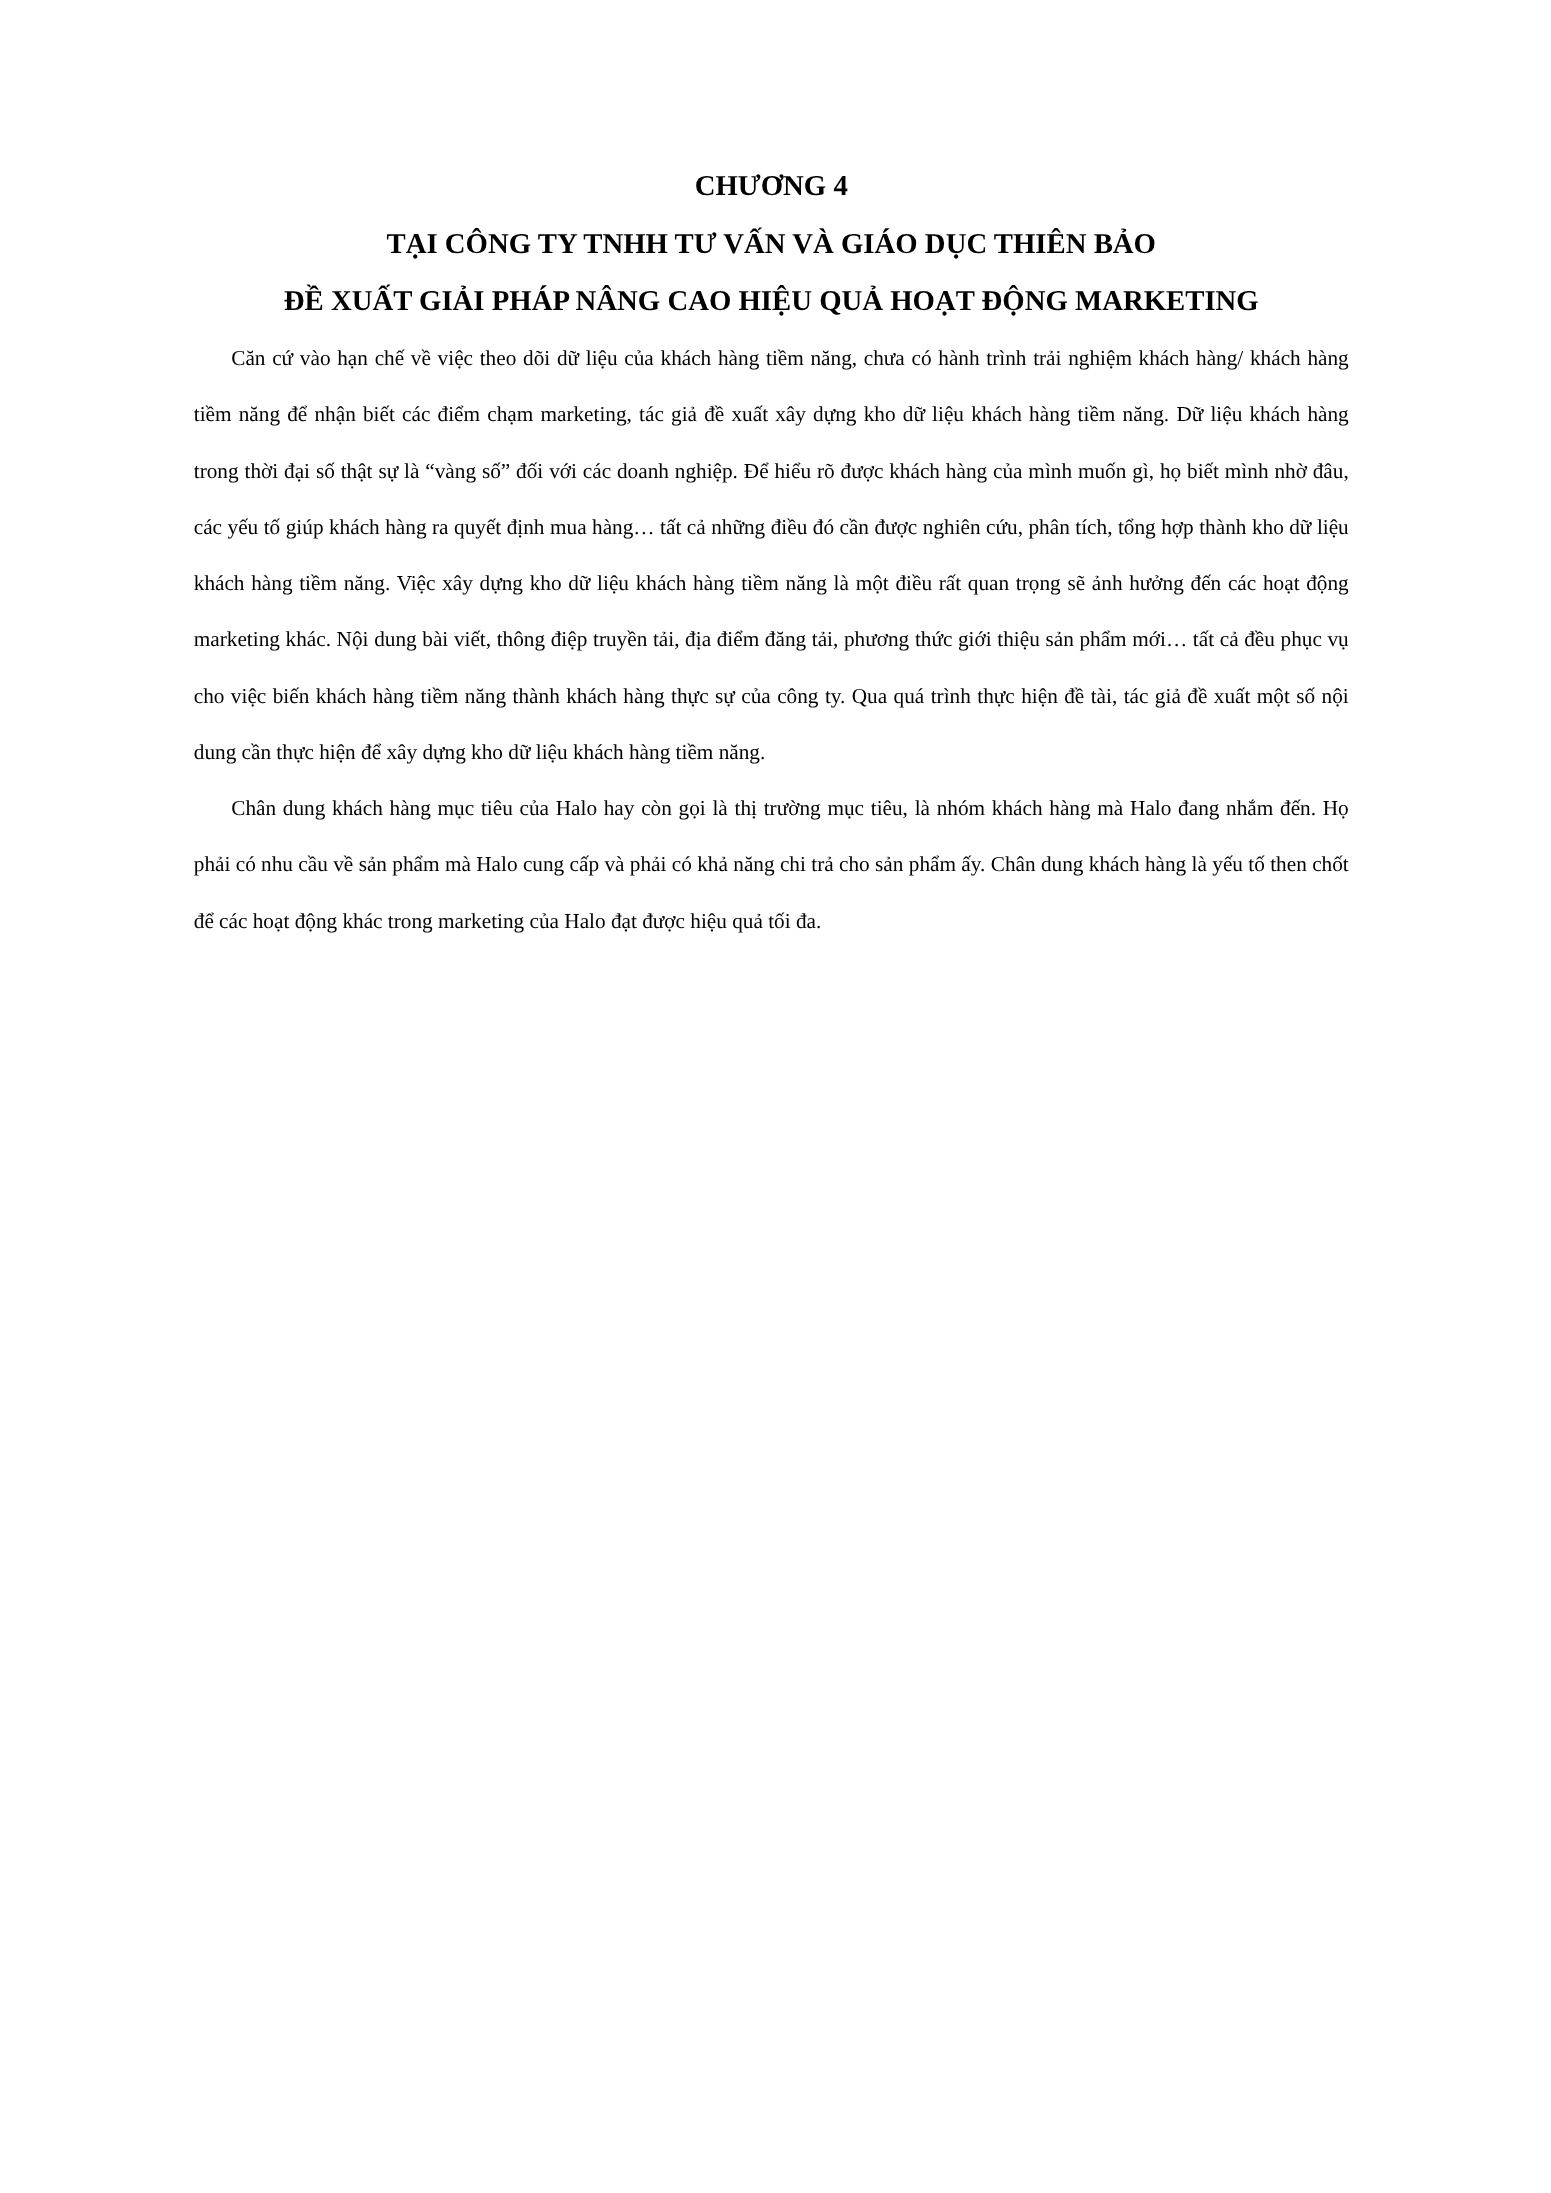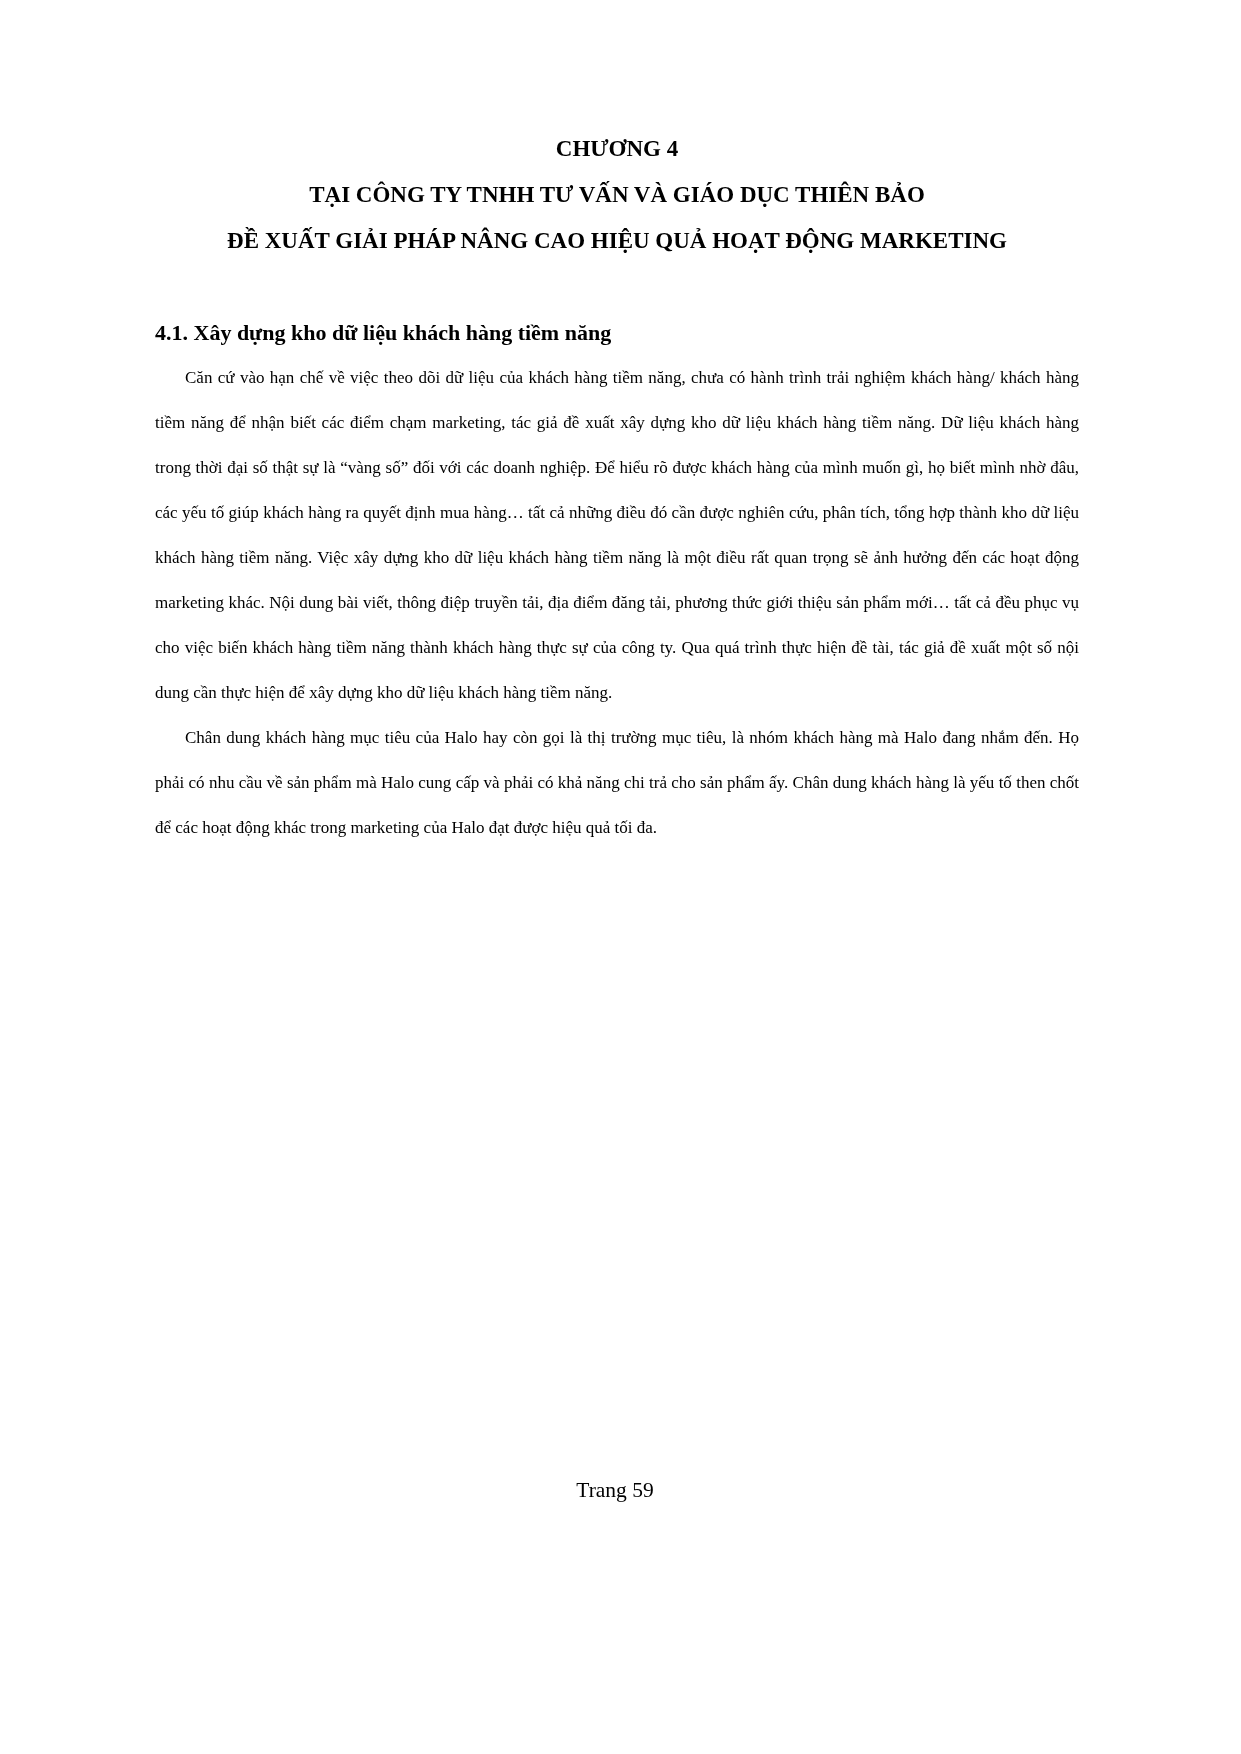--- a/index.html
+++ b/index.html
@@ -71,22 +71,20 @@
 <body>
 
 <div class="page">
 
   <div class="chapter-heading">
     <div>CHƯƠNG 4</div>
     <div>TẠI CÔNG TY TNHH TƯ VẤN VÀ GIÁO DỤC THIÊN BẢO</div>
     <div>ĐỀ XUẤT GIẢI PHÁP NÂNG CAO HIỆU QUẢ HOẠT ĐỘNG MARKETING</div>
   </div>
 
-  <h2 class="section-heading">4.1. Xây dựng kho dữ liệu khách hàng tiềm năng</h2>
 
   <p class="body-par indent">Căn cứ vào hạn chế về việc theo dõi dữ liệu của khách hàng tiềm năng, chưa có hành trình trải nghiệm khách hàng/ khách hàng tiềm năng để nhận biết các điểm chạm marketing, tác giả đề xuất xây dựng kho dữ liệu khách hàng tiềm năng. Dữ liệu khách hàng trong thời đại số thật sự là “vàng số” đối với các doanh nghiệp. Để hiểu rõ được khách hàng của mình muốn gì, họ biết mình nhờ đâu, các yếu tố giúp khách hàng ra quyết định mua hàng… tất cả những điều đó cần được nghiên cứu, phân tích, tổng hợp thành kho dữ liệu khách hàng tiềm năng. Việc xây dựng kho dữ liệu khách hàng tiềm năng là một điều rất quan trọng sẽ ảnh hưởng đến các hoạt động marketing khác. Nội dung bài viết, thông điệp truyền tải, địa điểm đăng tải, phương thức giới thiệu sản phẩm mới… tất cả đều phục vụ cho việc biến khách hàng tiềm năng thành khách hàng thực sự của công ty. Qua quá trình thực hiện đề tài, tác giả đề xuất một số nội dung cần thực hiện để xây dựng kho dữ liệu khách hàng tiềm năng.</p>
 
 
   <p class="body-par indent">Chân dung khách hàng mục tiêu của Halo hay còn gọi là thị trường mục tiêu, là nhóm khách hàng mà Halo đang nhắm đến. Họ phải có nhu cầu về sản phẩm mà Halo cung cấp và phải có khả năng chi trả cho sản phẩm ấy. Chân dung khách hàng là yếu tố then chốt để các hoạt động khác trong marketing của Halo đạt được hiệu quả tối đa.</p>
 
-  <div class="footer">Trang 59</div>
 
 </div>
 
 </body></html>

